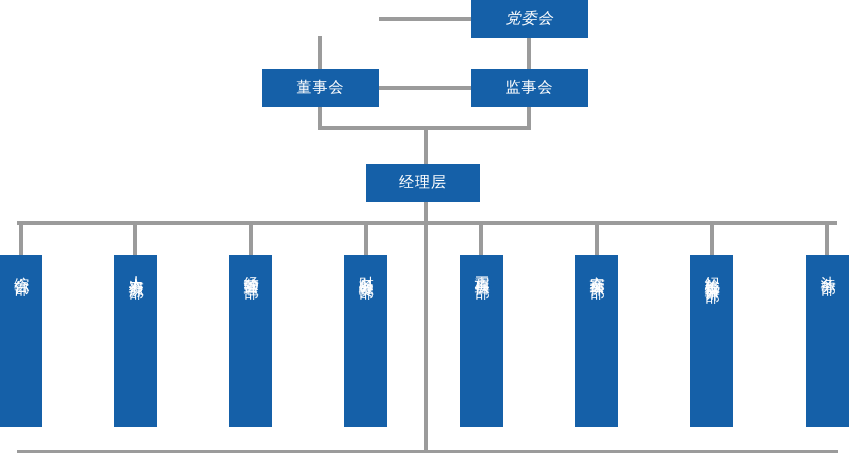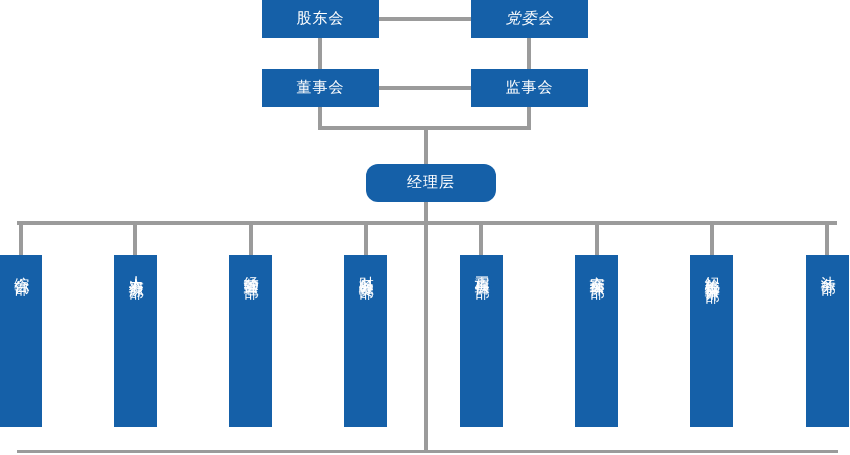--- a/index.html
+++ b/index.html
@@ -82,35 +82,32 @@
   <div class="line v" style="left:133px; top:221px; height:36px;"></div>
   <div class="line v" style="left:249px; top:221px; height:36px;"></div>
   <div class="line v" style="left:364px; top:221px; height:36px;"></div>
   <div class="line v" style="left:479px; top:221px; height:36px;"></div>
   <div class="line v" style="left:595px; top:221px; height:36px;"></div>
   <div class="line v" style="left:710px; top:221px; height:36px;"></div>
   <div class="line v" style="left:825px; top:221px; height:36px;"></div>
 
   <div class="baseline" style="left:17px; top:450px; width:821px;"></div>
 
-  <div class="node" style="left:262px; top:0px; width:117px; height:38px;">
-    <span class="label">股东会</span>
-  </div>
   <div class="node" style="left:471px; top:0px; width:117px; height:38px;font-style:italic;">
     <span class="label">党委会</span>
   </div>
 
   <div class="node" style="left:471px; top:69px; width:117px; height:38px;">
     <span class="label">监事会</span>
   </div>
   <div class="node" style="left:262px; top:69px; width:117px; height:38px;">
     <span class="label">董事会</span>
   </div>
 
-  <div class="node" style="left:366px; top:164px; width:130px; height:38px;border-radius:12px;">
+  <div class="node" style="left:366px; top:164px; width:114px; height:38px;">
     <span class="label">经理层</span>
   </div>
 
   <div class="node vertical" style="left:0px; top:255px; width:42px; height:172px;">
     <span class="label">综合部</span>
   </div>
   <div class="node vertical" style="left:114px; top:255px; width:43px; height:172px;">
     <span class="label">人力资源部</span>
   </div>
   <div class="node vertical" style="left:229px; top:255px; width:43px; height:172px;">

